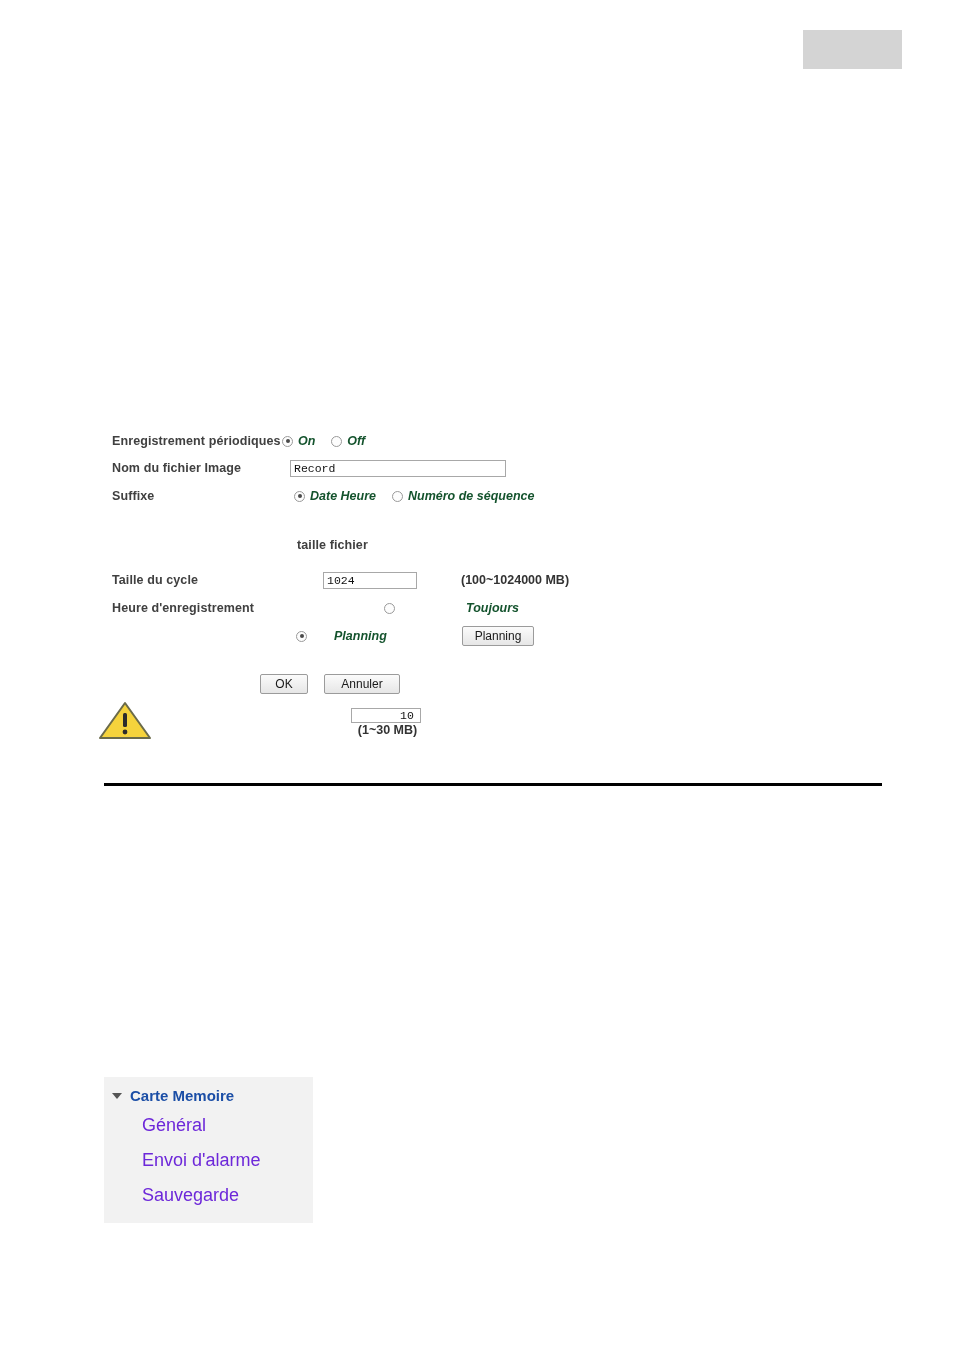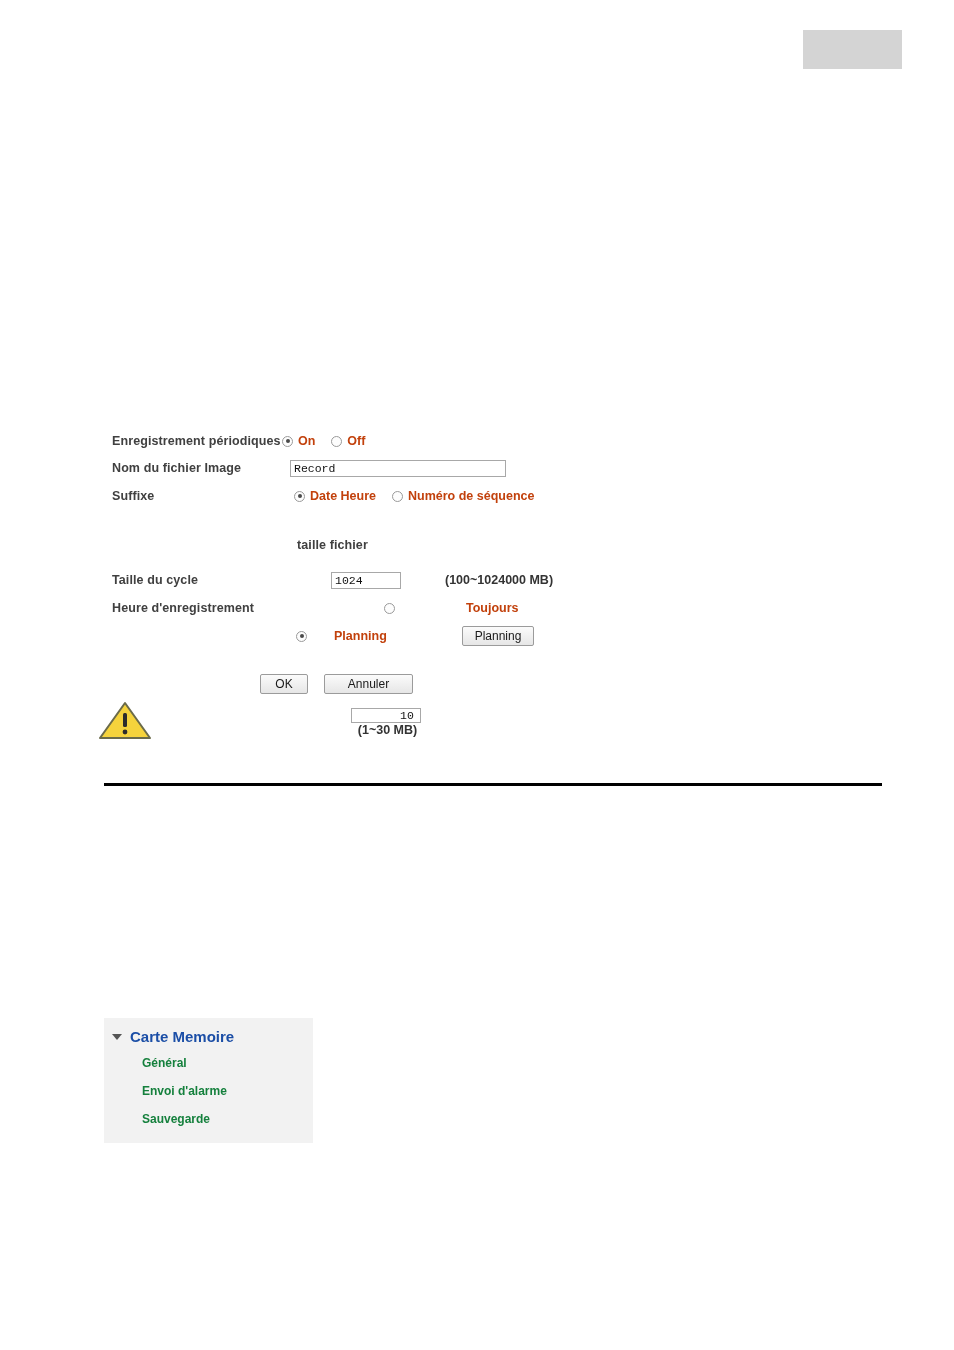--- a/index.html
+++ b/index.html
@@ -67,23 +67,24 @@
     left: 2.5px;
     top: 2.5px;
     width: 4px;
     height: 4px;
     border-radius: 50%;
     background: #4a4a4a;
   }
   .radio-label {
     font-size: 12.5px;
     font-weight: bold;
-    color: #c2410c;
+    color: #14532d;
     margin-right: 16px;
     vertical-align: middle;
+    font-style: italic;
   }
   .txt-input {
     border: 1px solid #a8a8a8;
     background: #ffffff;
     height: 17px;
     font-size: 11.5px;
     font-family: Liberation Mono, monospace;
     color: #111;
     padding: 0 3px;
     box-sizing: border-box;
@@ -124,21 +125,21 @@
     top: 783px;
     width: 778px;
     height: 3px;
     background: #000000;
   }
 
   
   .menu-box {
     position: absolute;
     left: 104px;
-    top: 1018px;
+    top: 1077px;
     width: 209px;
     background: #f2f2f2;
     padding: 6px 0 10px 0;
     box-sizing: border-box;
   }
   .menu-root {
     display: flex;
     align-items: center;
     padding: 4px 0 4px 8px;
     font-size: 15px;
@@ -148,23 +149,23 @@
   .caret {
     width: 0;
     height: 0;
     border-left: 5px solid transparent;
     border-right: 5px solid transparent;
     border-top: 6px solid #555;
     margin-right: 8px;
   }
   .menu-item {
     padding: 7px 0 7px 38px;
-    font-size: 12px;
-    font-weight: bold;
-    color: #15803d;
+    font-size: 18px;
+    font-weight: normal;
+    color: #6d28d9;
   }
 </style>
 </head>
 <body>
 
 <div class="header-block"></div>
 
 <div class="form-panel">
 
   <div class="form-row">
@@ -192,21 +193,21 @@
   <div style="height:28px;"></div>
 
   <div class="form-row" style="height:28px;flex-direction:column;">
     <span class="form-label">taille fichier</span>
     <input class="txt-input" style="width: 70px; margin-left: 8px; padding-left: 48px;" type="text" value="10">
     <span class="hint">(1~30 MB)</span>
   </div>
 
   <div class="form-row" style="height:28px;gap:33px;">
     <span class="form-label">Taille du cycle</span>
-    <input class="txt-input" style="width: 70px; margin-left: 16px;" type="text" value="1024">
+    <input class="txt-input" style="width: 94px; margin-left: 8px;" type="text" value="1024">
     <span class="hint">(100~1024000 MB)</span>
   </div>
 
   <div class="form-row" style="height:28px;gap:44px;">
     <span class="form-label">Heure d'enregistrement</span>
     <span style="margin-left:14px;"></span>
     <span class="radio"></span>
     <span class="radio-label" style="margin-left:22px;">Toujours</span>
   </div>
 
@@ -215,21 +216,21 @@
     <span style="margin-left:14px;"></span>
     <span class="radio checked"></span>
     <span class="radio-label" style="margin-left:22px; width:112px; display:inline-block;">Planning</span>
     <button class="btn" style="width:72px;">Planning</button>
   </div>
 
   <div style="height:20px;"></div>
 
   <div class="form-row" style="height:28px; padding-left:148px;">
     <button class="btn" style="width:48px; margin-right:16px;">OK</button>
-    <button class="btn" style="width:89px;">Annuler</button>
+    <button class="btn" style="width:76px;">Annuler</button>
   </div>
 
 </div>
 
 <div class="warn-icon">
   <svg width="54" height="40" viewBox="0 0 54 40">
     <polygon points="27,3 52,38 2,38" fill="#f5d33c" stroke="#6b6b4a" stroke-width="2" stroke-linejoin="round"></polygon>
     <rect x="25" y="13" width="4" height="14" rx="1.5" fill="#2c2c2c"></rect>
     <circle cx="27" cy="32" r="2.4" fill="#2c2c2c"></circle>
   </svg>

